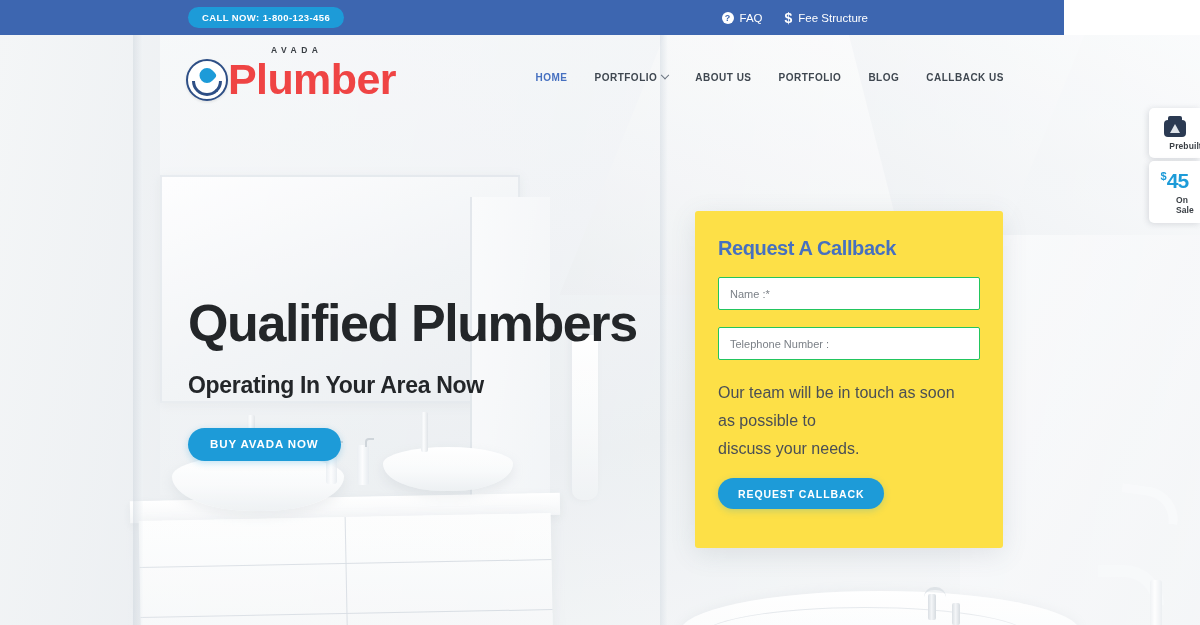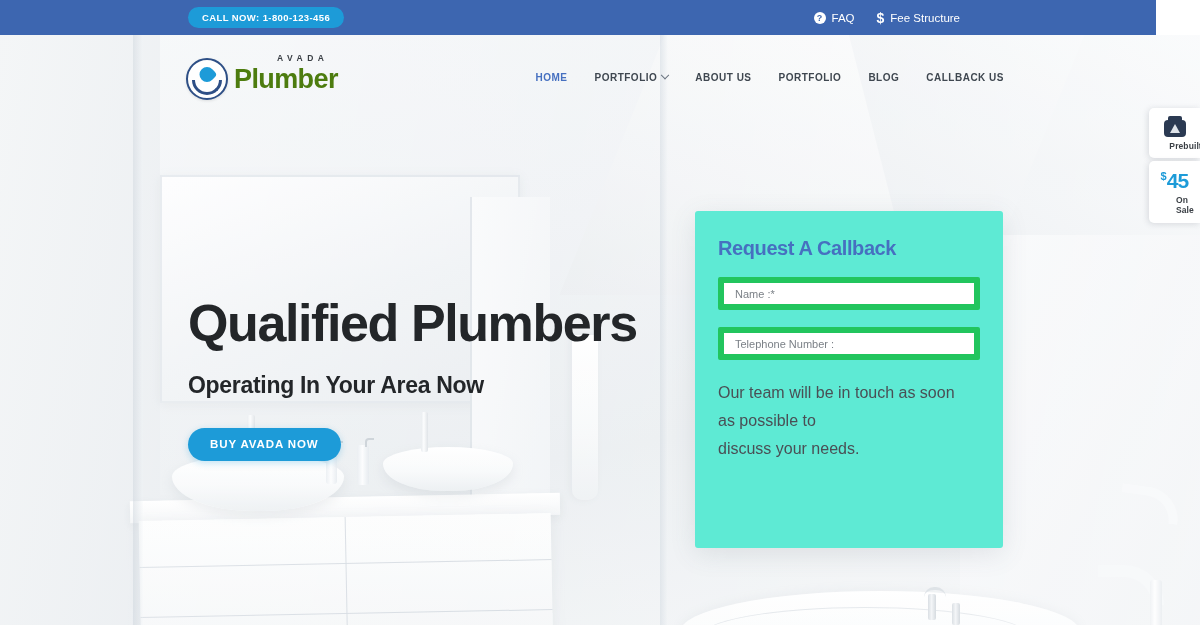--- a/index.html
+++ b/index.html
@@ -8,21 +8,21 @@
     overflow: hidden;
     font-family: "Liberation Sans", sans-serif;
     background: #ffffff;
   }
 
   .page { position: relative; width: 1200px; height: 625px; overflow: hidden; }
 
   
   .topbar {
     position: absolute; top: 0; left: 0;
-    width: 1156px; height: 35px;
+    width: 1064px; height: 35px;
     background: #3d66b0;
     display: flex; align-items: center;
     z-index: 40;
   }
   .call-pill {
     position: absolute; left: 188px; top: 7px;
     height: 21px; padding: 0 14px;
     background: #1d9bd8;
     border-radius: 11px;
     display: flex; align-items: center; justify-content: center;
@@ -219,21 +219,21 @@
     transform: rotate(8deg);
   }
   
   .hero-wash {
     position: absolute; inset: 0;
     background: linear-gradient(100deg, rgba(255,255,255,.34) 0%, rgba(255,255,255,.16) 45%, rgba(255,255,255,.42) 100%);
     pointer-events: none;
   }
   .logo {
     position: absolute; left: 186px; top: 58px;
-    display: flex; align-items: center; gap: 6px;
+    display: flex; align-items: center; gap: 0;
     cursor: pointer;
   }
   .logo-mark {
     width: 42px; height: 42px; border-radius: 50%;
     background: #ffffff;
     border: 2px solid #2e4f86;
     position: relative;
     box-shadow: 0 1px 3px rgba(0,0,0,.10);
     overflow: hidden;
     flex: 0 0 auto;
@@ -253,22 +253,22 @@
     background: #1d9bd8;
     border-radius: 50% 4px 50% 50%;
   }
   .logo-text { position: relative; line-height: 1; }
   .logo-avada {
     font-size: 8.5px; letter-spacing: 4.5px;
     color: #3a3f45; font-weight: bold;
     position: absolute; top: -12px; left: 43px;
   }
   .logo-plumber {
-    font-size: 27px; font-weight: bold;
-    color: #4d7c0f; letter-spacing: -0.6px;
+    font-size: 43px; font-weight: bold;
+    color: #ef4444; letter-spacing: -0.6px;
   }
 
   .nav {
     position: absolute; right: 196px; top: 72px;
     display: flex; align-items: center; gap: 27px;
   }
   .nav-item {
     font-size: 10px; font-weight: bold;
     letter-spacing: 0.5px;
     color: #3f4750;
@@ -309,34 +309,34 @@
     letter-spacing: 0.9px;
     cursor: pointer;
     box-shadow: 0 2px 7px rgba(29,155,216,.28);
     border: none;
   }
 
   
   .form-card {
     position: absolute; left: 695px; top: 211px;
     width: 308px; height: 337px;
-    background: #5eead4;
+    background: #fde047;
     border-radius: 3px;
     box-shadow: 0 6px 26px rgba(80,95,110,.13);
     z-index: 25;
     padding: 26px 23px 0 23px;
   }
   .form-title {
     font-size: 20px; font-weight: bold;
     color: #4670c0; letter-spacing: -0.4px;
   }
   .field {
     margin-top: 17px;
     width: 262px; height: 33px;
-    border: 6px solid #22c55e;
+    border: 1px solid #22c55e;
     border-radius: 2px;
     display: flex; align-items: center;
     padding: 0 11px;
     background: #fff;
     cursor: text;
   }
   .field-ph { font-size: 11px; color: #7b8087; }
   .form-note {
     margin-top: 19px;
     font-size: 16px; color: #4a4f55;
@@ -513,20 +513,21 @@
     </div>
     <div class="field">
       <span class="field-ph">Telephone Number :</span>
     </div>
 
     <div class="form-note">
       <div>Our team will be in touch as soon as possible to</div>
       <div>discuss your needs.</div>
     </div>
 
+    <button class="submit">REQUEST CALLBACK</button>
   </div>
 
   <div class="side-widgets">
     <div class="widget widget-prebuilts">
       <div class="prebuilt-icon">
         <div class="lid"></div>
         <div class="body">
             <div class="amark"></div>
           </div>
       </div>

